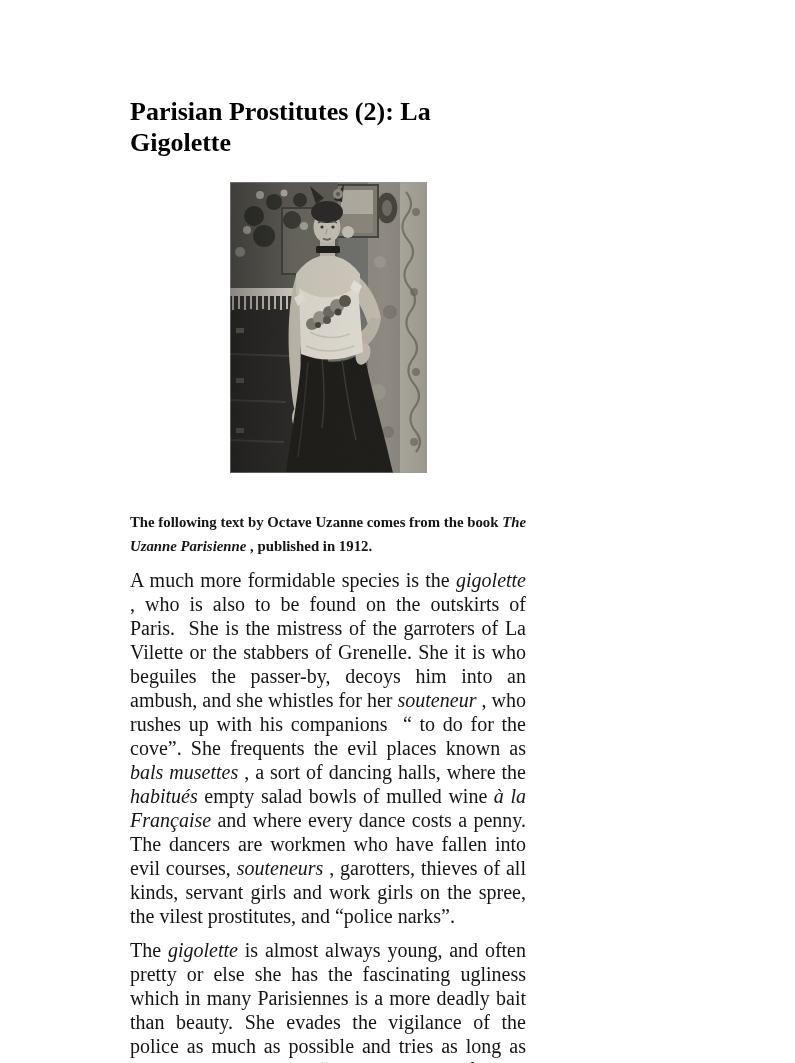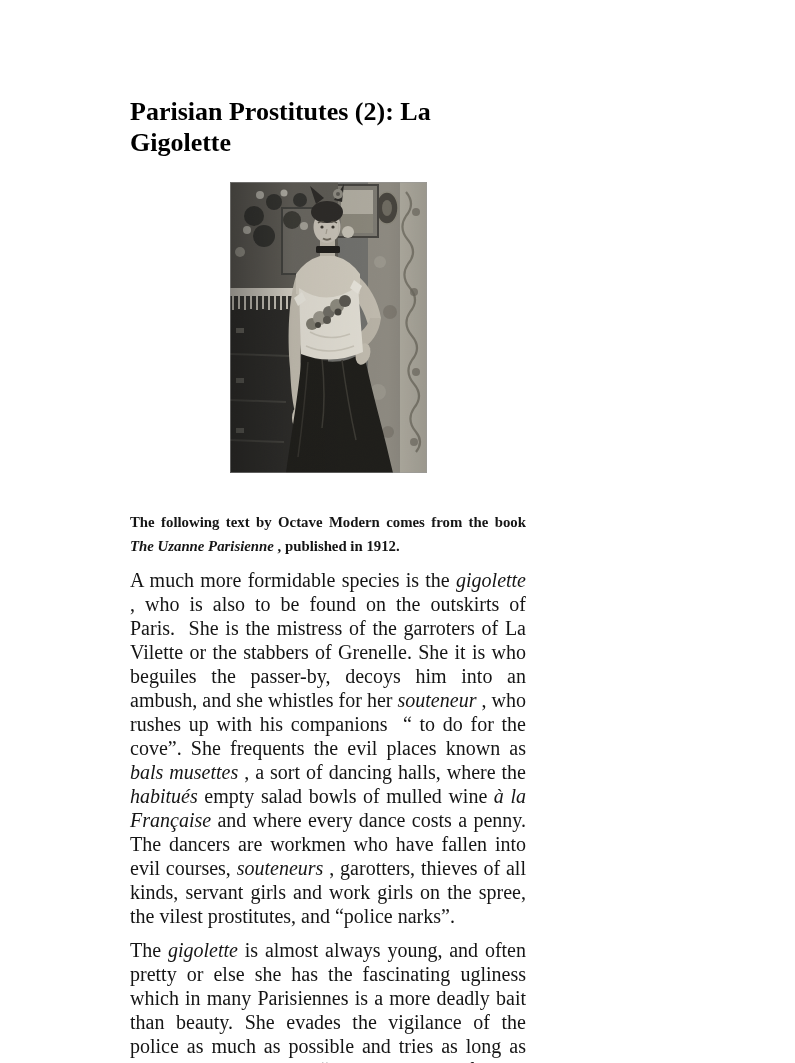--- a/index.html
+++ b/index.html
@@ -178,20 +178,20 @@
         <line x1="97" y1="47" x2="96" y2="52" stroke="#a59e90" stroke-width="1.2"></line>
         <path d="M93,56.5 q4,2.5 8,0" stroke="#6b6458" stroke-width="2" fill="none"></path>
       </g>
 
       <rect x="0" y="0" width="197" height="291" fill="url(#vig)"></rect>
       <rect x="0" y="0" width="197" height="291" fill="#808080" opacity="0.10" filter="url(#grain)"></rect>
       <rect x="0.5" y="0.5" width="196" height="290" fill="none" stroke="#9a9a9a" stroke-width="1" opacity="0.5"></rect>
     </svg>
   </figure>
 
-  <p class="intro"><span>The following text by Octave Modern comes from the book </span><span class="it">The Uzanne Parisienne</span><span> , published in 1912.</span></p>
+  <p class="intro"><span>The following text by Octave Uzanne comes from the book </span><span class="it">The Uzanne Parisienne</span><span> , published in 1912.</span></p>
 
   <p class="para"><span>A much more formidable species is the </span><span class="it">gigolette</span><span> , who is also to be found on the outskirts of Paris.&nbsp; She is the mistress of the garroters of La Vilette or the stabbers of Grenelle. She it is who beguiles the passer-by, decoys him into an ambush, and she whistles for her </span><span class="it">souteneur</span><span> , who rushes up with his companions &nbsp;“ to do for the cove”. She frequents the evil places known as </span><span class="it">bals musettes</span><span> , a sort of dancing halls, where the </span><span class="it">habitués</span><span> empty salad bowls of mulled wine </span><span class="it">à la Française</span><span> and where every dance costs a penny. The dancers are workmen who have fallen into evil courses, </span><span class="it">souteneurs</span><span> , garotters, thieves of all kinds, servant girls and work girls on the spree, the vilest prostitutes, and “police narks”.</span></p>
 
   <p class="para"><span>The </span><span class="it">gigolette</span><span> is almost always young, and often pretty or else she has the fascinating ugliness which in many Parisiennes is a more deadly bait than beauty. She evades the vigilance of the police as much as possible and tries as long as she can to avoid being “put on the list”. If she is arrested as a result of some robbery with violence: or taken up in the course of a police raid, she regards her term at St. Lazare as a disagreeable experience: but she is not in the least reformed&nbsp; when she is discharged, and the very severe regimen of this prison has no effect on her except to breed ideas of vengeance, in which she is sedulously encouraged by her amiable friend and bully.</span></p>
 
 
 </div>
 
 </body></html>

